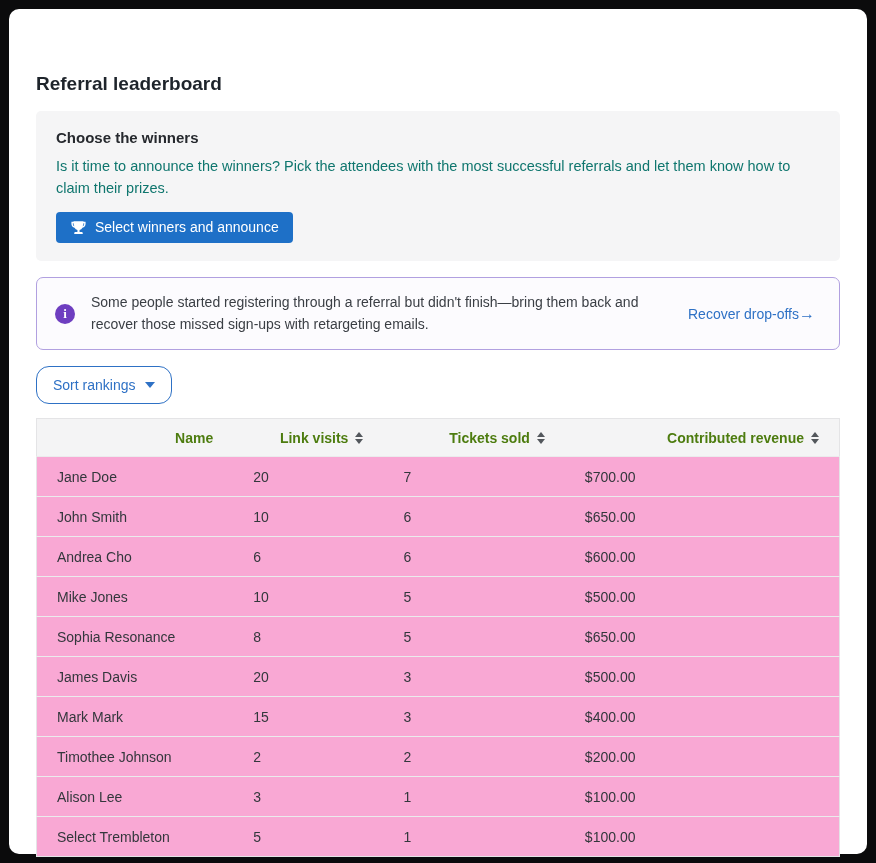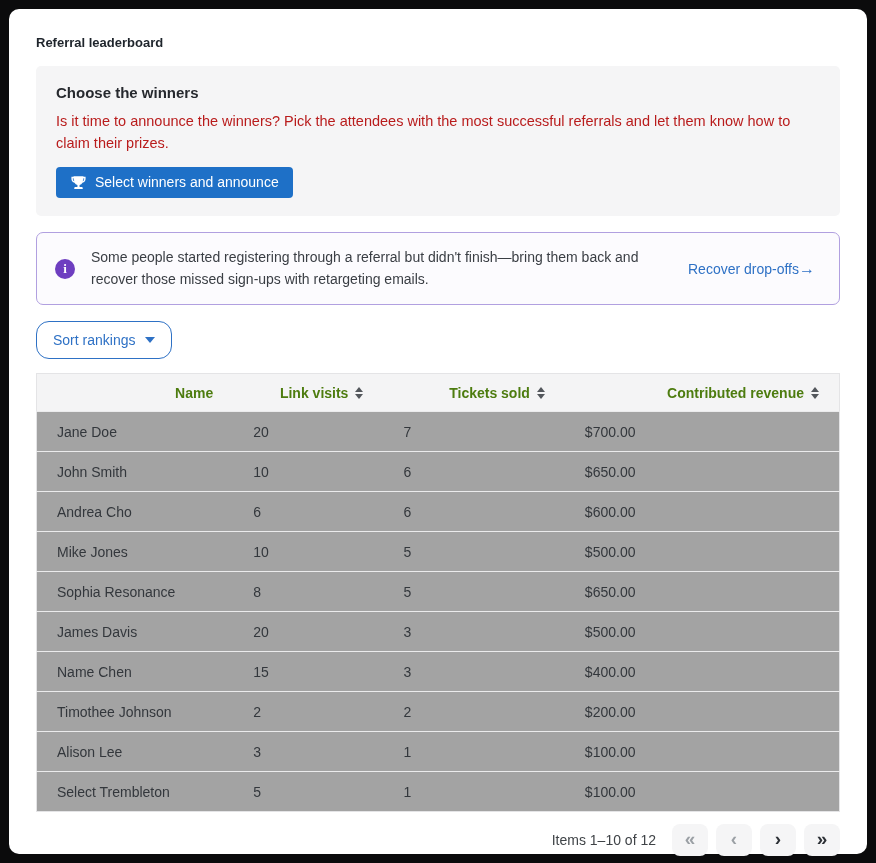--- a/index.html
+++ b/index.html
@@ -12,41 +12,42 @@
   }
   .window {
     background: #ffffff;
     border-radius: 10px;
     height: 845px;
     padding: 26px 27px 14px 27px;
     display: flex;
     flex-direction: column;
   }
   .page-title {
-    font-size: 13px;
+    font-size: 19px;
     font-weight: bold;
     color: #1e242b;
     margin-bottom: 16px;
+    margin-top: 38px;
   }
   
   .winners-panel {
     background: #f5f5f6;
     border-radius: 5px;
     padding: 18px 20px;
     margin-bottom: 16px;
   }
   .winners-panel h2 {
     font-size: 15px;
     font-weight: bold;
     color: #26292e;
     margin-bottom: 9px;
   }
   .winners-panel p {
     font-size: 14.5px;
-    color: #b91c1c;
+    color: #0f766e;
     line-height: 1.55;
     max-width: 752px;
     margin-bottom: 12px;
   }
   .primary-button {
     display: inline-flex;
     align-items: flex-start;
     gap: 8px;
     background: #1e70c7;
     color: #ffffff;
@@ -153,21 +154,21 @@
     border-left: 4px solid transparent;
     border-right: 4px solid transparent;
     border-top: 5px solid #53575c;
   }
   .leaderboard-table tbody td {
     font-size: 14px;
     color: #33373c;
     padding: 11px 20px;
     height: 40px;
     border-top: 1px solid #ebebec;
-    background: #a3a3a3;
+    background: #f9a8d4;
   }
   
   .pagination {
     margin-top: 12px;
     display: flex;
     align-items: center;
     justify-content: flex-end;
     gap: 8px;
   }
   .pagination-summary {
@@ -296,21 +297,21 @@
           <td>5</td>
           <td>$650.00</td>
         </tr>
         <tr>
           <td>James Davis</td>
           <td>20</td>
           <td>3</td>
           <td>$500.00</td>
         </tr>
         <tr>
-          <td>Name Chen</td>
+          <td>Mark Mark</td>
           <td>15</td>
           <td>3</td>
           <td>$400.00</td>
         </tr>
         <tr>
           <td>Timothee Johnson</td>
           <td>2</td>
           <td>2</td>
           <td>$200.00</td>
         </tr>

